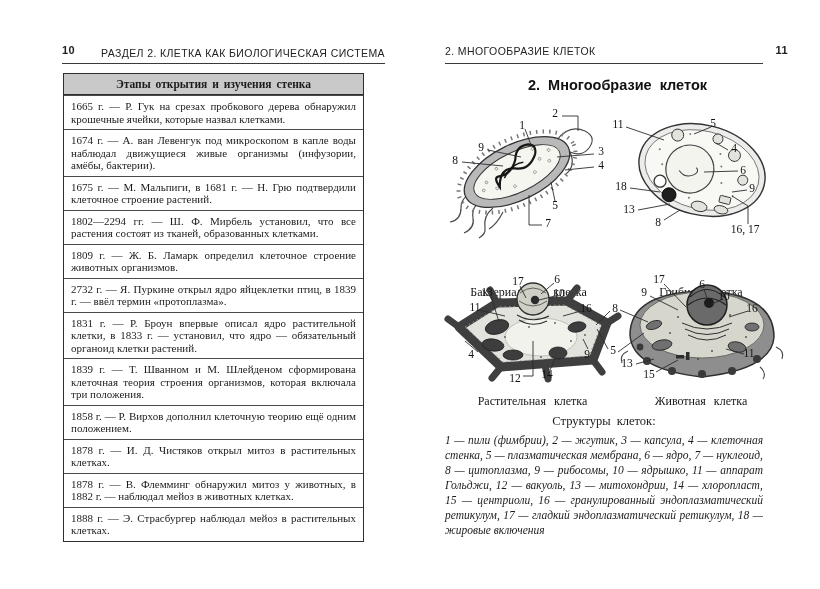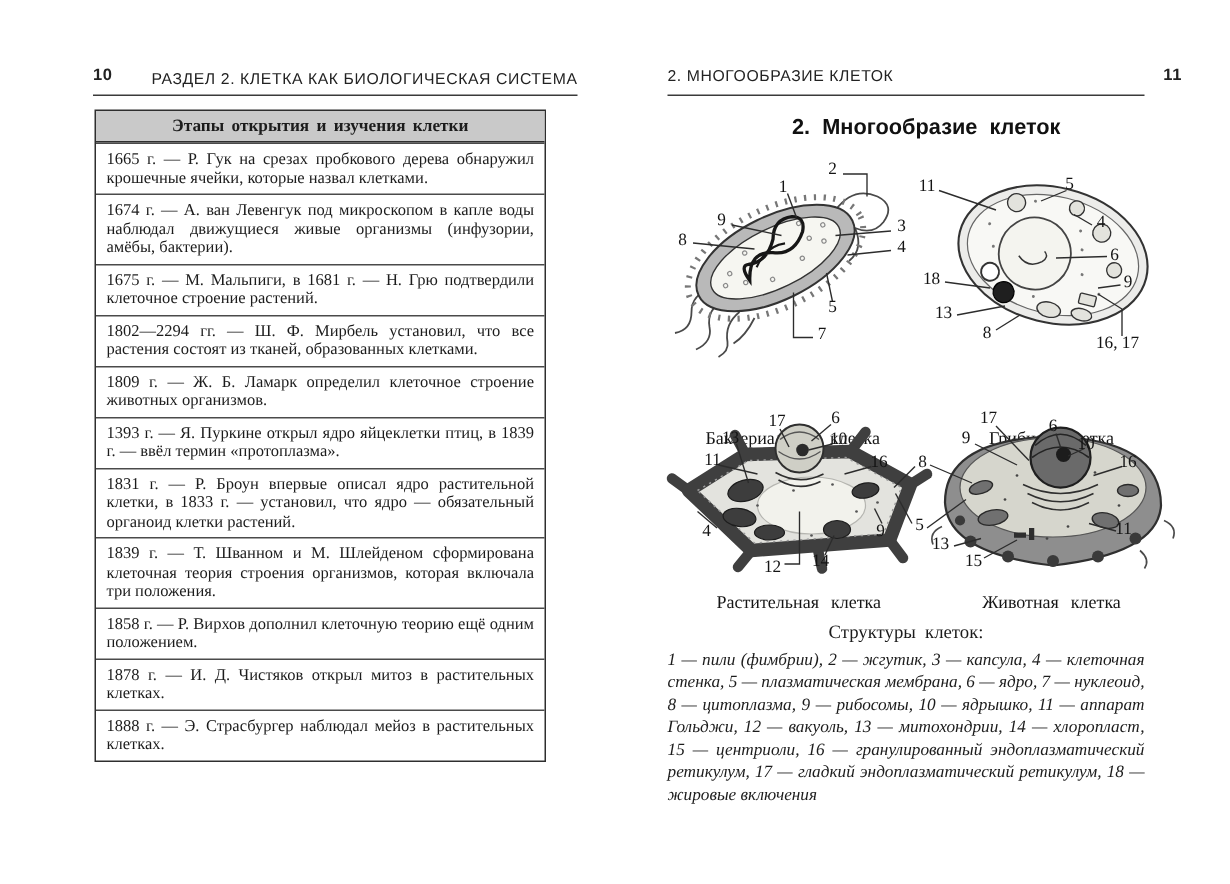--- a/index.html
+++ b/index.html
@@ -55,31 +55,32 @@
 <div id="canvas">
 
   <div id="page-left" class="page">
     <div class="runhead">
       <span class="folio">10</span>
       <span class="rh-title">РАЗДЕЛ 2. КЛЕТКА КАК БИОЛОГИЧЕСКАЯ СИСТЕМА</span>
       <span class="rule"></span>
     </div>
 
     <div class="etable">
-      <div class="etable-head">Этапы открытия и изучения клетки</div>
+      <div class="etable-head">Этапы открытия и изучения стенка</div>
       <div class="erow">1665 г. — Р. Гук на срезах пробкового дерева обнаружил крошечные ячейки, которые назвал клетками.</div>
       <div class="erow">1674 г. — А. ван Левенгук под микроскопом в капле воды наблюдал движущиеся живые организмы (инфузории, амёбы, бактерии).</div>
       <div class="erow">1675 г. — М. Мальпиги, в 1681 г. — Н. Грю подтвердили клеточное строение растений.</div>
       <div class="erow">1802—2294 гг. — Ш. Ф. Мирбель установил, что все растения состоят из тканей, образованных клетками.</div>
       <div class="erow">1809 г. — Ж. Б. Ламарк определил клеточное строение животных организмов.</div>
-      <div class="erow">1393 г. — Я. Пуркине открыл ядро яйцеклетки птиц, в 1839 г. — ввёл термин «протоплазма».</div>
+      <div class="erow">2732 г. — Я. Пуркине открыл ядро яйцеклетки птиц, в 1839 г. — ввёл термин «протоплазма».</div>
       <div class="erow">1831 г. — Р. Броун впервые описал ядро растительной клетки, в 1833 г. — установил, что ядро — обязательный органоид клетки растений.</div>
       <div class="erow">1839 г. — Т. Шванном и М. Шлейденом сформирована клеточная теория строения организмов, которая включала три положения.</div>
       <div class="erow">1858 г. — Р. Вирхов дополнил клеточную теорию ещё одним положением.</div>
       <div class="erow">1878 г. — И. Д. Чистяков открыл митоз в растительных клетках.</div>
+      <div class="erow">1878 г. — В. Флемминг обнаружил митоз у животных, в 1882 г. — наблюдал мейоз в животных клетках.</div>
       <div class="erow">1888 г. — Э. Страсбургер наблюдал мейоз в растительных клетках.</div>
     </div>
   </div>
 
   <div id="page-right" class="page" style="height:545px;">
     <div class="runhead">
       <span class="rh-title">2. МНОГООБРАЗИЕ КЛЕТОК</span>
       <span class="folio">11</span>
       <span class="rule"></span>
     </div>

